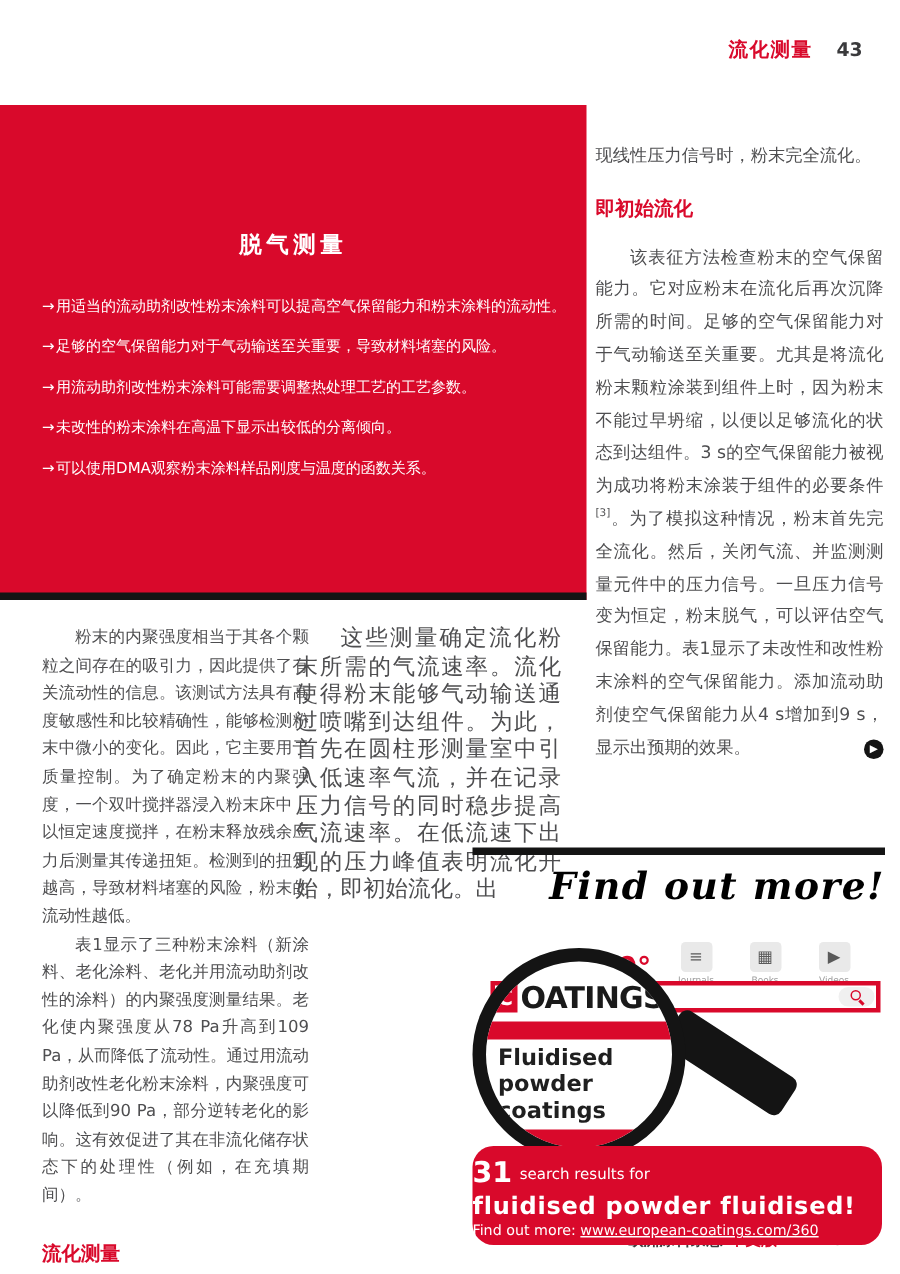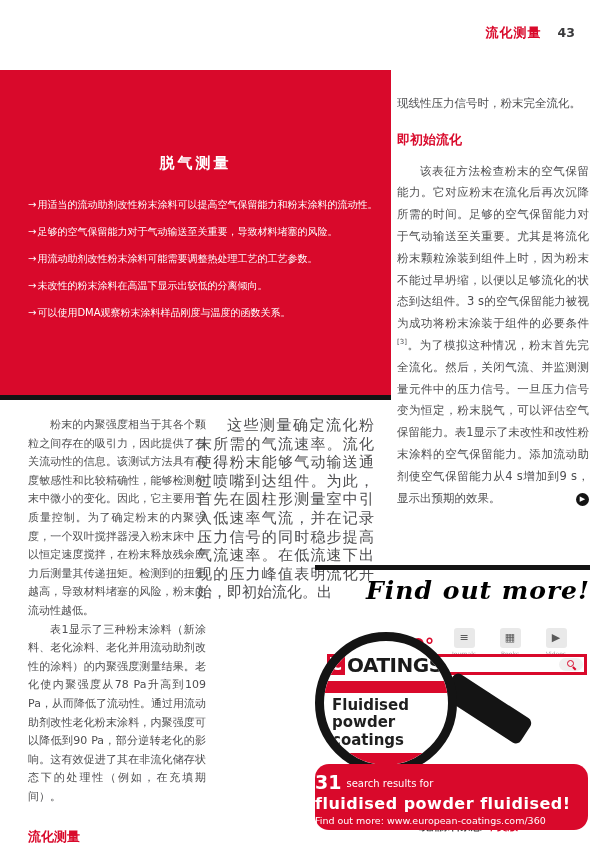--- a/index.html
+++ b/index.html
@@ -63,21 +63,21 @@
   .lens-query { font-size:15px; font-weight:bold; color:#1f1f1f; line-height:1.15; padding-left:8px; width:115px; }
   .lens-handle { position:absolute; left:128px; top:118px; width:92px; height:29px; background:#141414;
                  border-radius:6px; transform:rotate(33deg); z-index:4; }
 
   .ad-results { position:absolute; left:2px; top:160px; width:273px; height:66px; background:#d9092b;
                 border-radius:14px; color:#fff; text-align:left; padding-top:7px; z-index:6;margin-top:28px; }
   .ad-results .line1 { font-size:10px; }
   .ad-results .count { font-size:19px; font-weight:bold; margin-right:5px; vertical-align:-2px; }
   .ad-results .line2 { font-size:16px; font-weight:bold; letter-spacing:0.5px; margin-top:1px; }
   .ad-results .line3 { font-size:9.5px; margin-top:2px; }
-  .ad-results .url { color:#fff; }
+  .ad-results .url { text-decoration:underline; color:#fff; }
 
   
   .footer { position:absolute; top:820px; right:25px; display:flex; align-items:baseline; gap:5px; font-size:10.5px;padding-left:28px; }
   .footer .journal { color:#3c3c3e; font-weight:bold; }
   .footer .edition { color:#d9092b; font-weight:bold; }
   .footer .issue { color:#98989b; }
 </style>
 </head>
 <body>
 

